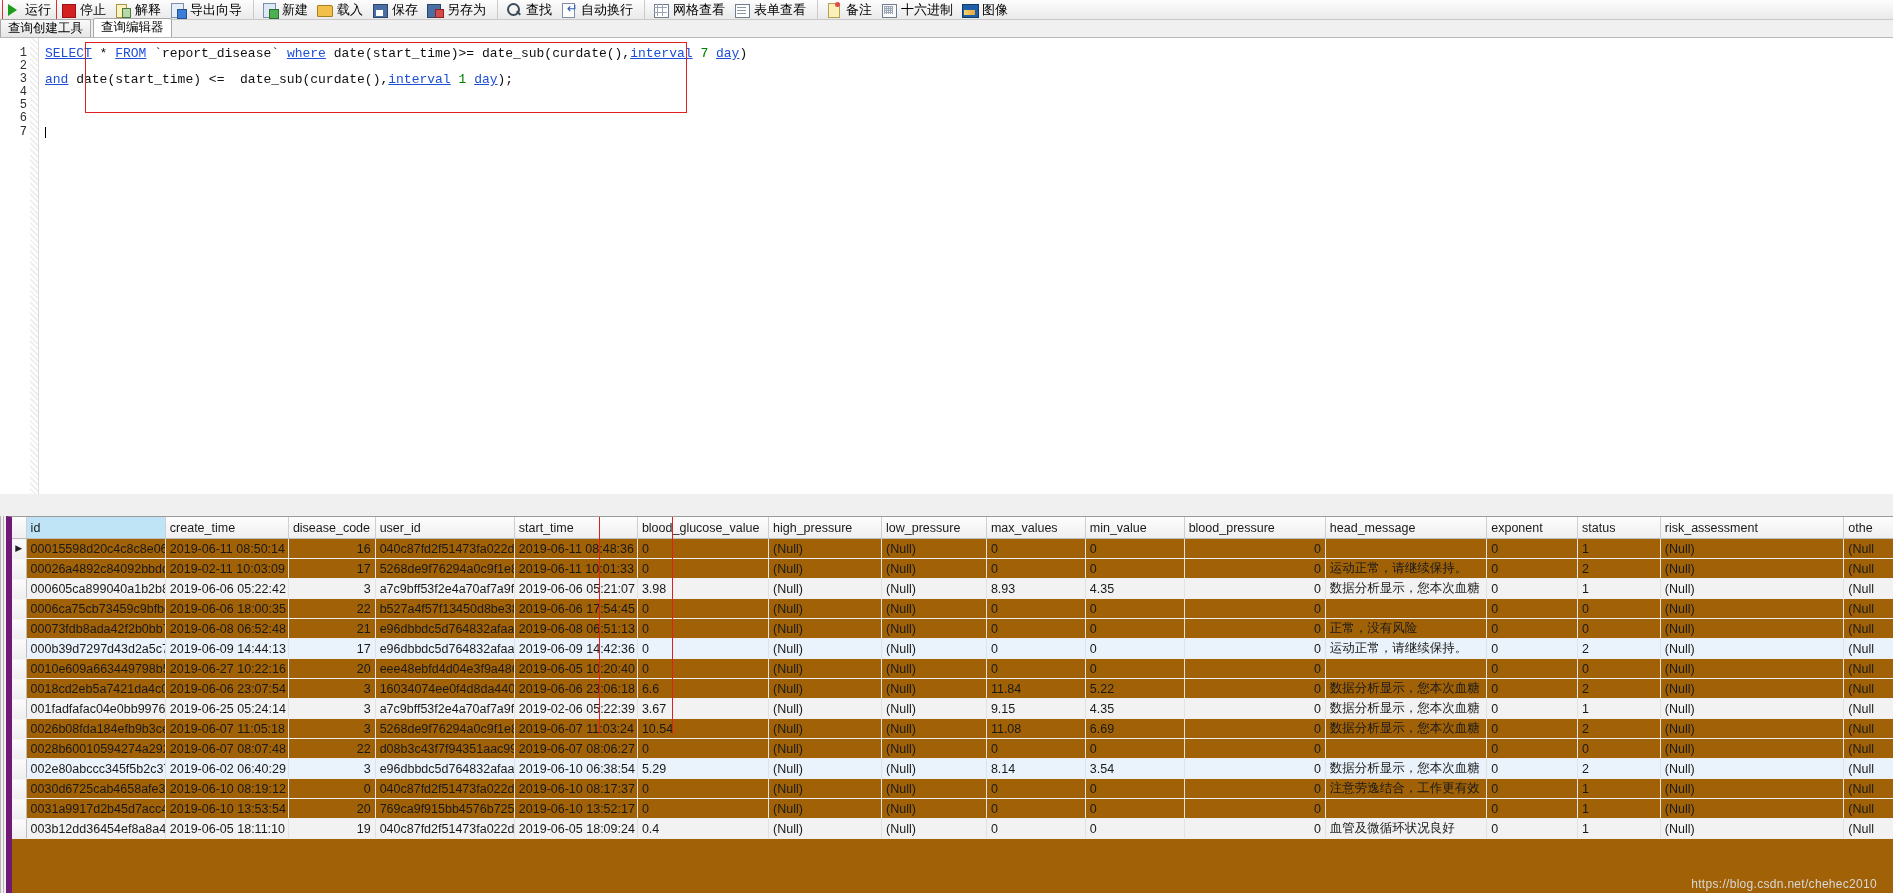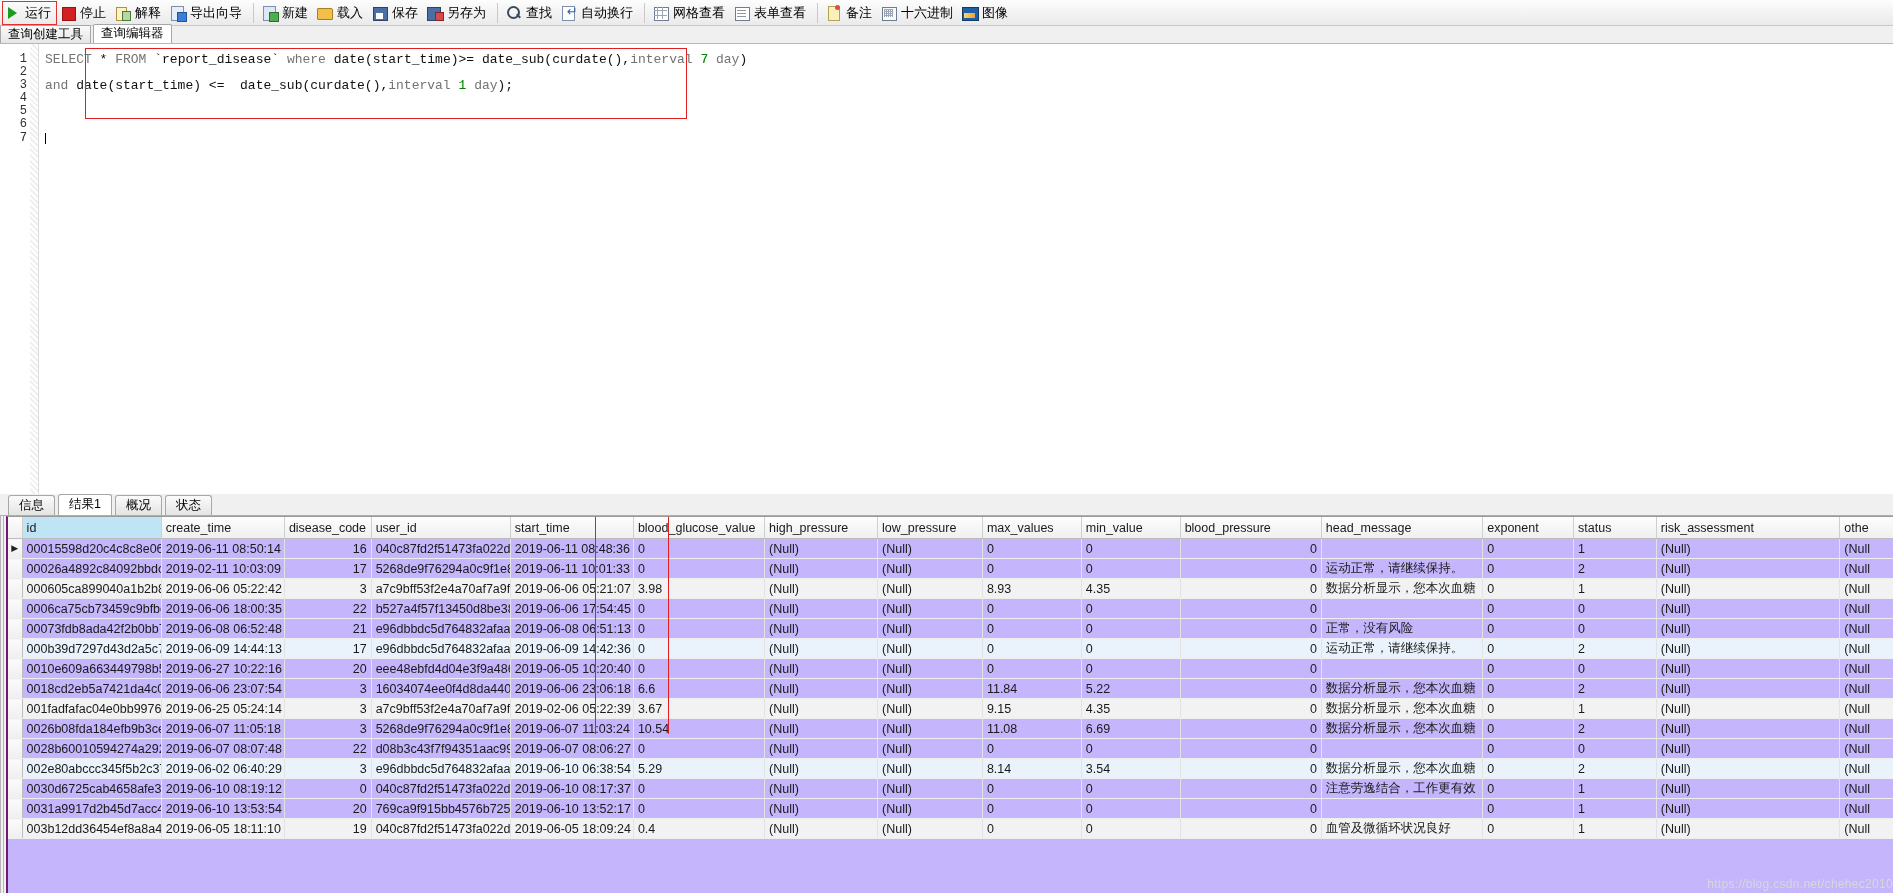--- a/index.html
+++ b/index.html
@@ -12,21 +12,21 @@
     width: 1893px;
     height: 893px;
     overflow: hidden;
     position: relative;
     font-size: 13px;
     color: #000;
   }
 
   
   .toolbar {
-    height: 26px;
+    height: 20px;
     background: linear-gradient(to bottom, #fdfdfd 0%, #f3f3f3 50%, #eaeaea 100%);
     border-bottom: 1px solid #c8c8c8;
     display: flex;
     align-items: center;
     padding: 0 2px;
     box-sizing: border-box;
     user-select: none;
   }
   .tb-item {
     display: flex;
@@ -238,21 +238,21 @@
   }
   .code {
     flex: 1;
     padding: 9px 0 0 6px;
     line-height: 13.1px;
     white-space: pre;
     box-sizing: border-box;
     position: relative;
   }
   .code .ln { height: 13.1px; }
-  .kw   { color: #737373; }
+  .kw   { color: #1d4ed8; text-decoration: underline; }
   .num  { color: #008000; }
   .plain{ color: #101010; }
   .caret {
     display: inline-block;
     width: 1px;
     height: 11px;
     background: #000;
     vertical-align: -2px;
   }
   .sql-box {
@@ -302,23 +302,23 @@
     position: relative;
     z-index: 2;
   }
 
   .grid-wrap {
     position: absolute;
     left: 6px;
     top: 22px;
     right: 0;
     bottom: 0;
-    background: #c4b5fd;
+    background: #a16207;
     border-top: 1px solid #9a9a9a;
-    border-left: 2px solid #701a75;
+    border-left: 6px solid #701a75;
     overflow: hidden;
   }
   table.grid {
     border-collapse: collapse;
     table-layout: fixed;
     font-size: 12.5px;
     width: 1893px;
   }
   table.grid th {
     background: linear-gradient(to bottom, #fdfdfd, #efefef);
@@ -366,21 +366,21 @@
   
   .guide {
     position: absolute;
     width: 1px;
     background: #e02020;
     pointer-events: none;
   }
 
   .watermark {
     position: absolute;
-    right: 0;
+    right: 16px;
     bottom: 2px;
     font-size: 12px;
     color: #d8d8d8;
     user-select: none;
     pointer-events: none;
     letter-spacing: 0.3px;
   }
 
   
   .rail {
@@ -477,26 +477,20 @@
         <div>6</div>
         <div>7</div>
       </div>
     <div class="gutter-band"></div>
     <div class="code" id="code"><div class="ln"><span class="kw">SELECT</span><span class="plain"> * </span><span class="kw">FROM</span><span class="plain"> `report_disease` </span><span class="kw">where</span><span class="plain"> date(start_time)&gt;= date_sub(curdate(),</span><span class="kw">interval</span><span class="plain"> </span><span class="num">7</span><span class="plain"> </span><span class="kw">day</span><span class="plain">)</span></div><div class="ln">&nbsp;</div><div class="ln"><span class="kw">and</span><span class="plain"> date(start_time) &lt;=  date_sub(curdate(),</span><span class="kw">interval</span><span class="plain"> </span><span class="num">1</span><span class="plain"> </span><span class="kw">day</span><span class="plain">);</span></div><div class="ln">&nbsp;</div><div class="ln">&nbsp;</div><div class="ln">&nbsp;</div><div class="ln"><span class="caret"></span></div></div>
   </div>
   <div class="sql-box"></div>
 </div>
 
 <div class="bottom">
-  <div class="res-tabs" id="res-tabs">
-      <div class="res-tab">信息</div>
-      <div class="res-tab active">结果1</div>
-      <div class="res-tab">概况</div>
-      <div class="res-tab">状态</div>
-    </div>
   <div class="rail" style="left:0px;"></div>
   <div class="rail" style="left:3px;"></div>
 
   <div class="grid-wrap">
     <table class="grid">
       <colgroup id="grid-colgroup">
           <col style="width: 14px;">
           <col style="width: 138px;">
           <col style="width: 122px;">
           <col style="width: 86px;">

